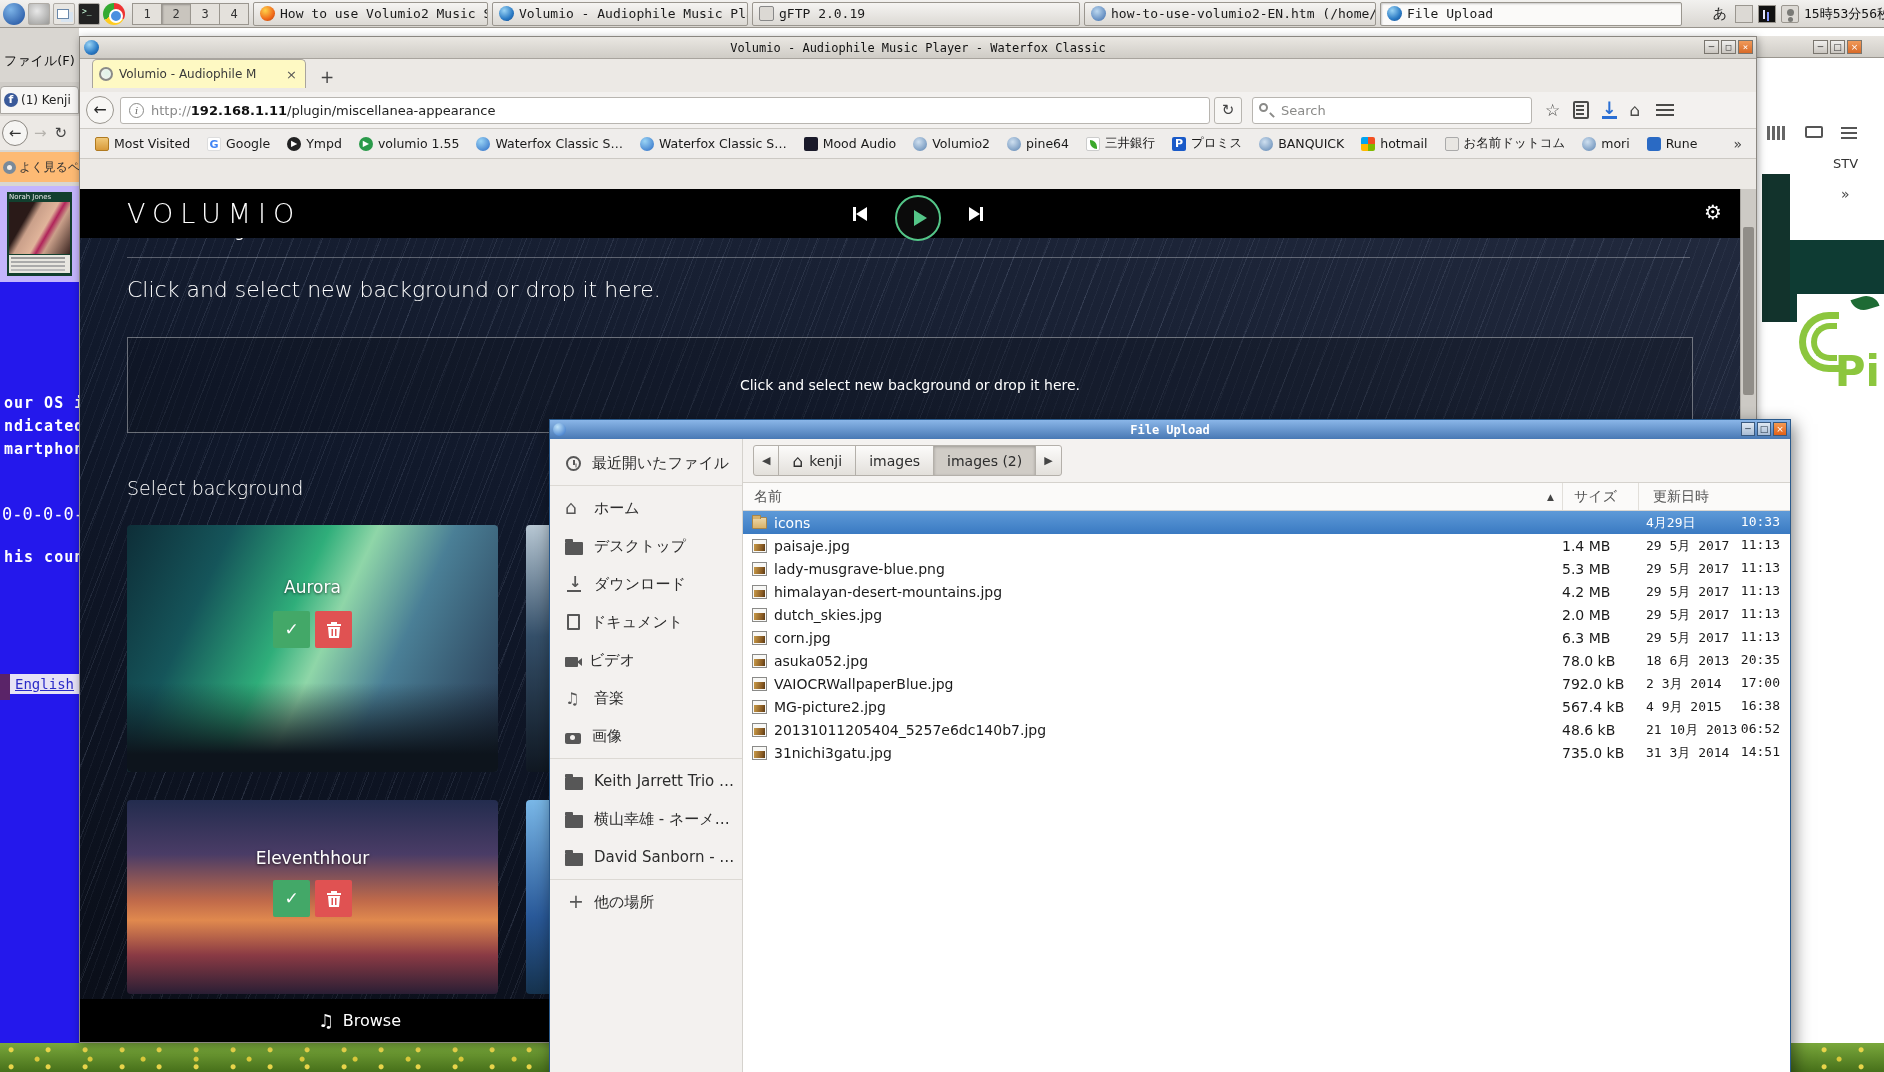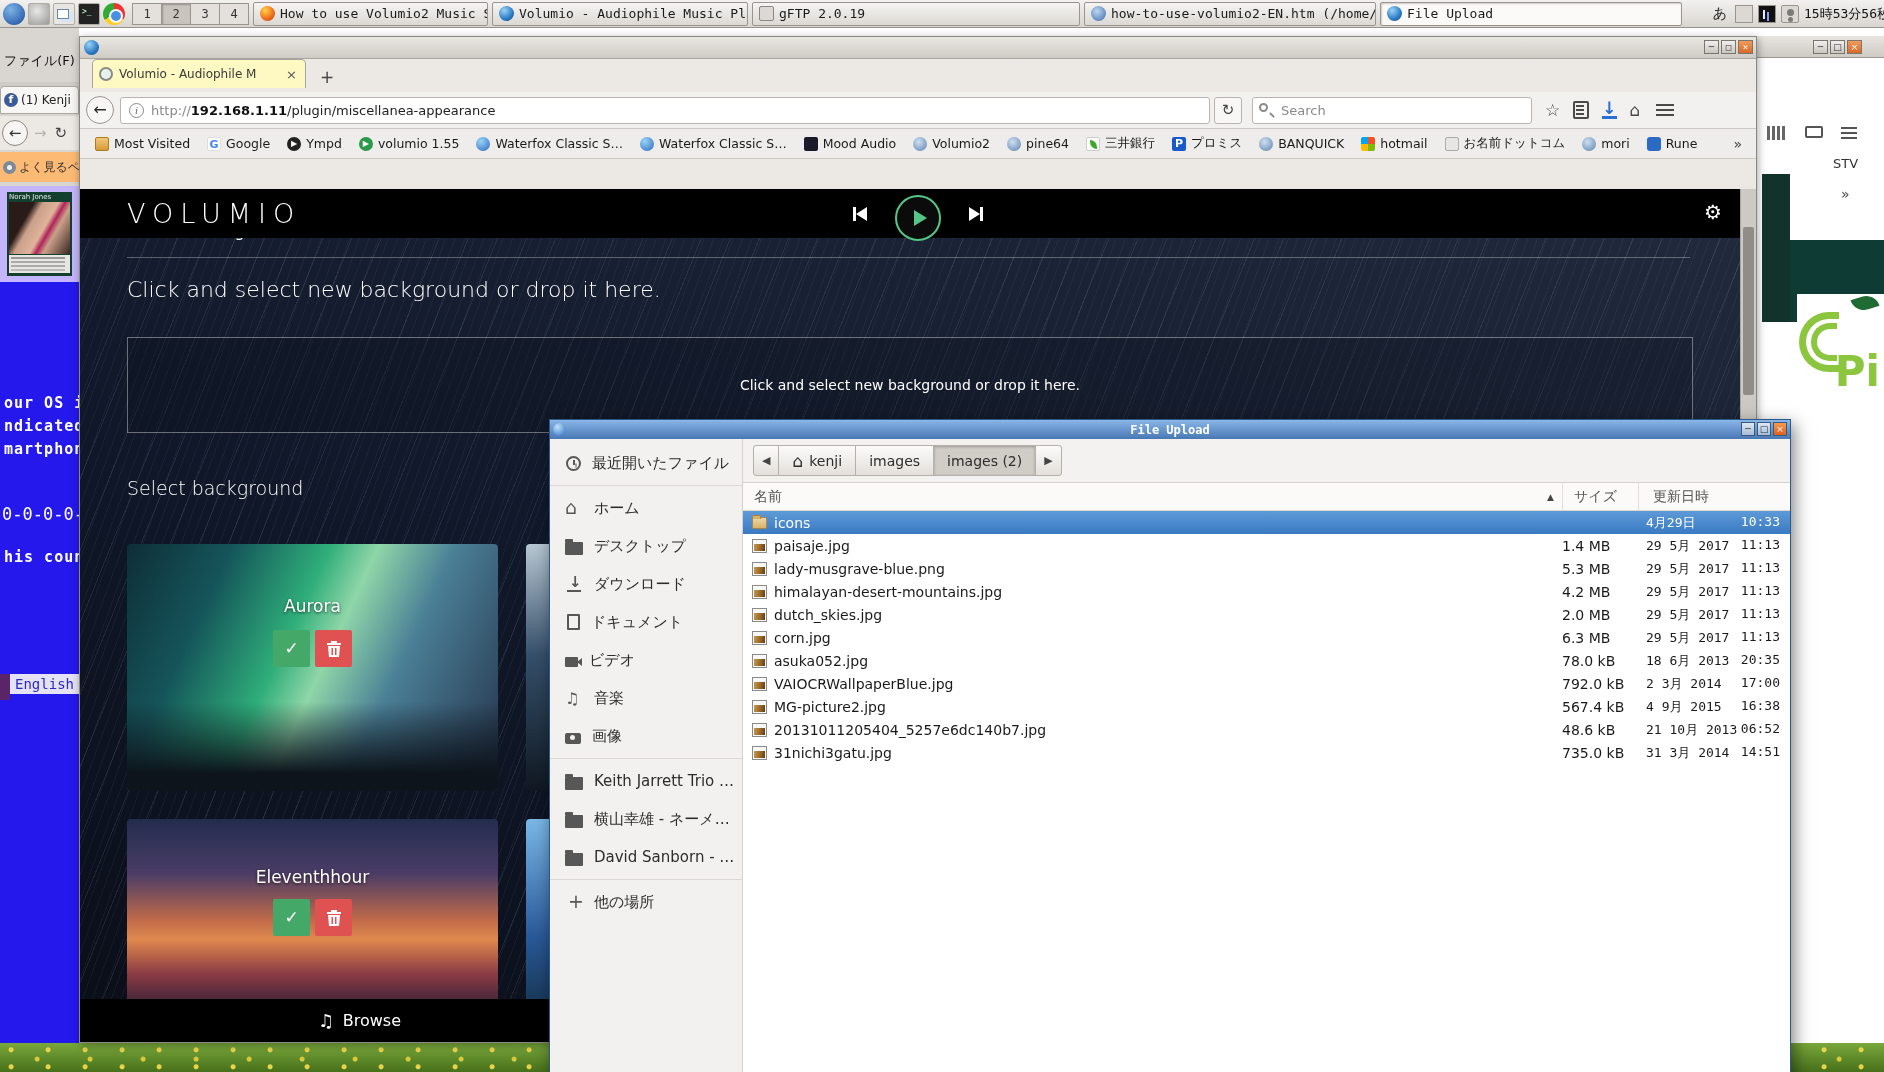--- a/index.html
+++ b/index.html
@@ -73,21 +73,21 @@
     background:linear-gradient(120deg,#2a1a18 0 28%,#caa08a 38%,#e0b49a 55%,#b0245a 62%,#caa08a 70%,#3a2420 100%); }
   .njcap { width:61px; height:18px; margin:1px 2px; background:#e8e6e0; position:relative; }
   .njcap::after { content:""; position:absolute; left:2px; top:2px; width:54px; height:2px; background:#999;
     box-shadow:0 4px 0 #aaa,0 8px 0 #aaa,0 12px 0 #bbb; }
   .lw-blue { position:absolute; top:254px; left:0; width:79px; height:761px; background:#2418ec;
     font-family:"DejaVu Sans Mono","Liberation Mono",monospace; color:#fff; }
   .bl-line { position:absolute; left:4px; font-size:15px; font-weight:bold; white-space:nowrap; letter-spacing:1px; }
   .bl-counter { position:absolute; left:2px; font-size:17px; letter-spacing:0; color:#fff; white-space:nowrap; }
   .purpleblk { position:absolute; left:0; width:10px; height:26px; background:#5a2468; }
   .english { position:absolute; left:10px; background:#e6e2f6; color:#2a2ac8; font-size:14px;
-    padding:2px 5px; font-family:"DejaVu Sans Mono",monospace; }
+    text-decoration:underline; padding:2px 5px; font-family:"DejaVu Sans Mono",monospace; }
 
   
   .rightwin { position:absolute; left:1757px; top:28px; width:127px; height:1015px; background:#fff;
     overflow:hidden; z-index:5; }
   .rw-title { position:absolute; top:8px; left:0; width:127px; height:22px;
     background:linear-gradient(#e8e5e0,#cfccc6); border-bottom:1px solid #9a968f; }
   .rw-icons { position:absolute; top:96px; left:0; width:127px; height:20px; }
   .bars3v { position:absolute; left:10px; top:2px; width:3px; height:14px; background:#666;
     box-shadow:5px 0 0 #666,10px 0 0 #666,15px 0 0 #666; }
   .monico { position:absolute; left:48px; top:2px; width:18px; height:12px; border:2px solid #555; border-radius:2px; }
@@ -217,21 +217,21 @@
     border-top:8px solid transparent; border-bottom:8px solid transparent; border-left:13px solid #54c688; }
   .vgear { position:absolute; right:34px; top:13px; font-size:20px; color:#fff; line-height:20px; }
   .vsection { position:absolute; left:47px; top:33px; font-size:16px; color:#fff; z-index:2; }
   .vsep { position:absolute; left:47px; right:66px; top:68px; height:1px; background:rgba(255,255,255,.3); }
   .vheading { position:absolute; left:47px; top:88px; font-size:22px; color:#fff; font-weight:300; }
   .dropzone { position:absolute; left:47px; top:148px; width:1566px; height:96px;
     border:1px solid rgba(255,255,255,.38); background:rgba(10,14,24,.25);
     display:flex; align-items:center; justify-content:center; }
   .dz-text { font-size:14px; color:#fff; }
   .selbg { position:absolute; left:47px; top:288px; font-size:19px; color:#fff; font-weight:300; }
-  .card { position:absolute; border-radius:4px; overflow:hidden;margin-top:19px; }
+  .card { position:absolute; border-radius:4px; overflow:hidden; }
   .card.aurora { left:47px; top:336px; width:371px; height:247px;
     background:linear-gradient(115deg,#0e2e38 0%,#15555a 22%,#2fae7a 42%,#8fd6a8 52%,#4a7f96 68%,#233048 100%); }
   .card.aurora::after { content:""; position:absolute; left:0; right:0; bottom:0; height:36%;
     background:linear-gradient(transparent,#0d141c 80%); }
   .card.sliver1 { left:446px; top:336px; width:130px; height:247px;
     background:linear-gradient(#b8c8d4,#35506a 45%,#101822); }
   .card.eleven { left:47px; top:611px; width:371px; height:194px;
     background:linear-gradient(180deg,#232c4e 0%,#4a3c66 28%,#c06a4a 52%,#e0894e 62%,#8a3a44 80%,#2a1e34 100%); }
   .card.sliver2 { left:446px; top:611px; width:130px; height:194px;
     background:linear-gradient(#7ab8e8,#2a5a9a 60%,#16334e); }
@@ -384,20 +384,21 @@
       <span class="piarc inner"></span>
       <span class="pitxt">Pi</span>
     </div>
   </div>
 
   <div class="grass"></div>
 
   <div class="bwin">
     <div class="btitle">
       <span class="wf"></span>
+      <span class="btext">Volumio - Audiophile Music Player - Waterfox Classic</span>
       <span class="winbtns">
         <span class="wb">─</span>
         <span class="wb">□</span>
         <span class="wb close">×</span>
       </span>
     </div>
     <div class="tabbar">
       <div class="tab">
         <span class="favicon"></span>
         <span class="tabtitle">Volumio - Audiophile M</span>

